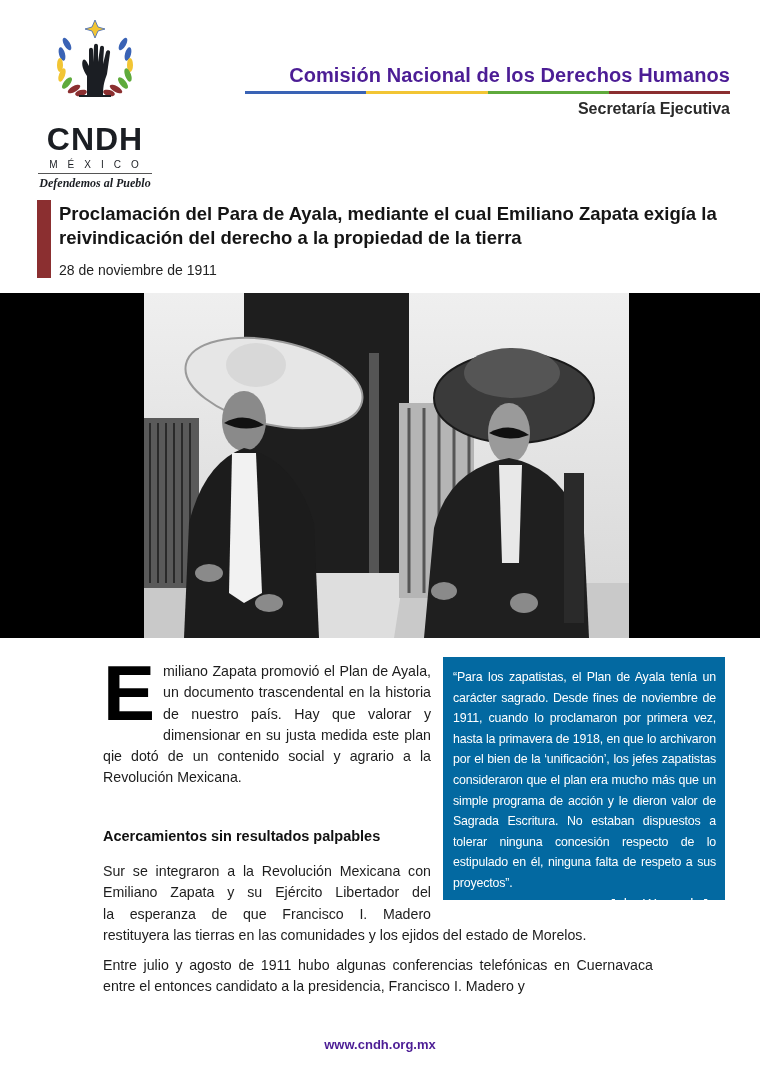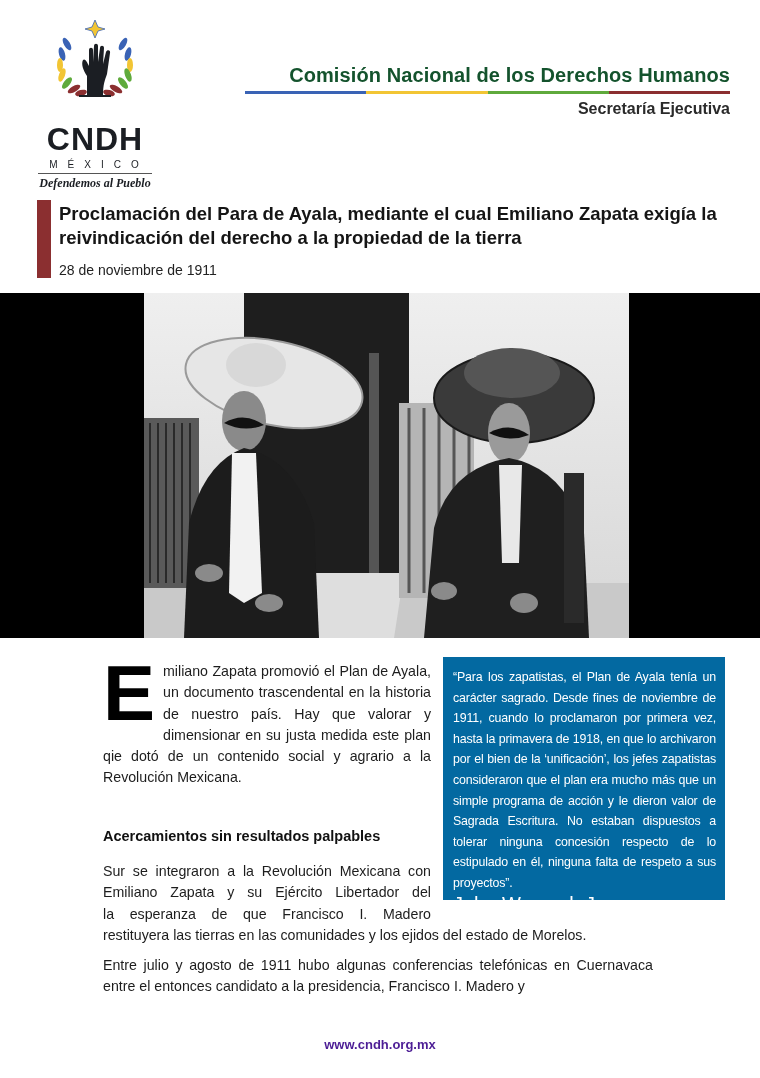--- a/index.html
+++ b/index.html
@@ -8,21 +8,21 @@
 
   
   .logo { position: absolute; left: 30px; top: 18px; width: 130px; height: 160px; text-align: center; }
   .logo svg { display: block; margin: 0 auto; }
   .logo .cndh { font-family: "Liberation Sans", sans-serif; font-weight: bold; font-size: 32px; letter-spacing: 1px; color: #1b1e23; line-height: 38px; margin-top: 20px; }
   .logo .mexico { font-size: 10px; letter-spacing: 10px; color: #1b1e23; margin-top: 1px; padding-left: 8px; }
   .logo .rule { height: 1px; background: #555; margin: 3px 8px 2px; }
   .logo .motto { font-family: "Liberation Serif", serif; font-style: italic; font-weight: bold; font-size: 12px; color: #1b1e23; }
 
   
-  .header-title { position: absolute; right: 30px; top: 64px; font-weight: bold; font-size: 20px; color: #14532d; letter-spacing: 0.1px; white-space: nowrap; }
+  .header-title { position: absolute; right: 30px; top: 64px; font-weight: bold; font-size: 20px; color: #4c1d95; letter-spacing: 0.1px; white-space: nowrap; }
   .color-bar { position: absolute; left: 245px; top: 91px; width: 485px; height: 3px; display: flex; }
   .color-bar span { flex: 1; height: 3px; }
   .header-sub { position: absolute; right: 30px; top: 100px; font-size: 16px; color: #2a2a2a; white-space: nowrap; font-weight: bold; }
 
   
   .title-accent { position: absolute; left: 37px; top: 200px; width: 14px; height: 78px; background: #8b2f30; }
   .title { position: absolute; left: 59px; top: 202px; width: 660px; font-weight: bold; font-size: 18.5px; line-height: 24px; color: #151515; }
   .date { position: absolute; left: 59px; top: 262px; font-size: 14px; color: #222; }
 
   
@@ -33,21 +33,21 @@
   .intro { position: absolute; left: 103px; top: 661px; width: 328px; font-size: 14.2px; line-height: 21.3px; text-align: justify; color: #1d1d1d; }
   .dropcap { float: left; font-weight: bold; font-size: 78px; line-height: 60px; height: 62px; margin: 2px 8px 0 0; color: #000; font-family: "Liberation Sans", sans-serif; }
   .section-head { position: absolute; left: 103px; top: 828px; font-weight: bold; font-size: 14.5px; color: #111; }
   .p1 { position: absolute; left: 103px; top: 861px; width: 537px; font-size: 14.2px; line-height: 21.3px; color: #1d1d1d; }
   .p1 .narrow { display: block; width: 328px; text-align: justify; text-align-last: justify; }
   .p2 { position: absolute; left: 103px; top: 955px; width: 550px; font-size: 14.2px; line-height: 21.3px; text-align: justify; color: #1d1d1d; }
 
   
   .quote { position: absolute; left: 443px; top: 657px; width: 282px; height: 243px; background: #0369a1; color: #ffffff; padding: 10px 9px 8px 10px; }
   .quote-text { font-size: 12.4px; line-height: 20.6px; text-align: justify; letter-spacing: -0.15px; }
-  .quote-author { font-size: 20px; margin-top: 2px; line-height: 16px; }
+  .quote-author { text-align: right; font-size: 14px; margin-top: 2px; line-height: 16px; }
   .quote-role { text-align: right; font-size: 12.5px; line-height: 16px; }
 
   
   .footer { position: absolute; left: 0; width: 760px; top: 1037px; text-align: center; font-weight: bold; font-size: 13px; color: #4c1d95; }
 </style>
 </head>
 <body>
 
 <div class="logo">
   <svg width="100" height="82" viewBox="0 0 100 82">

